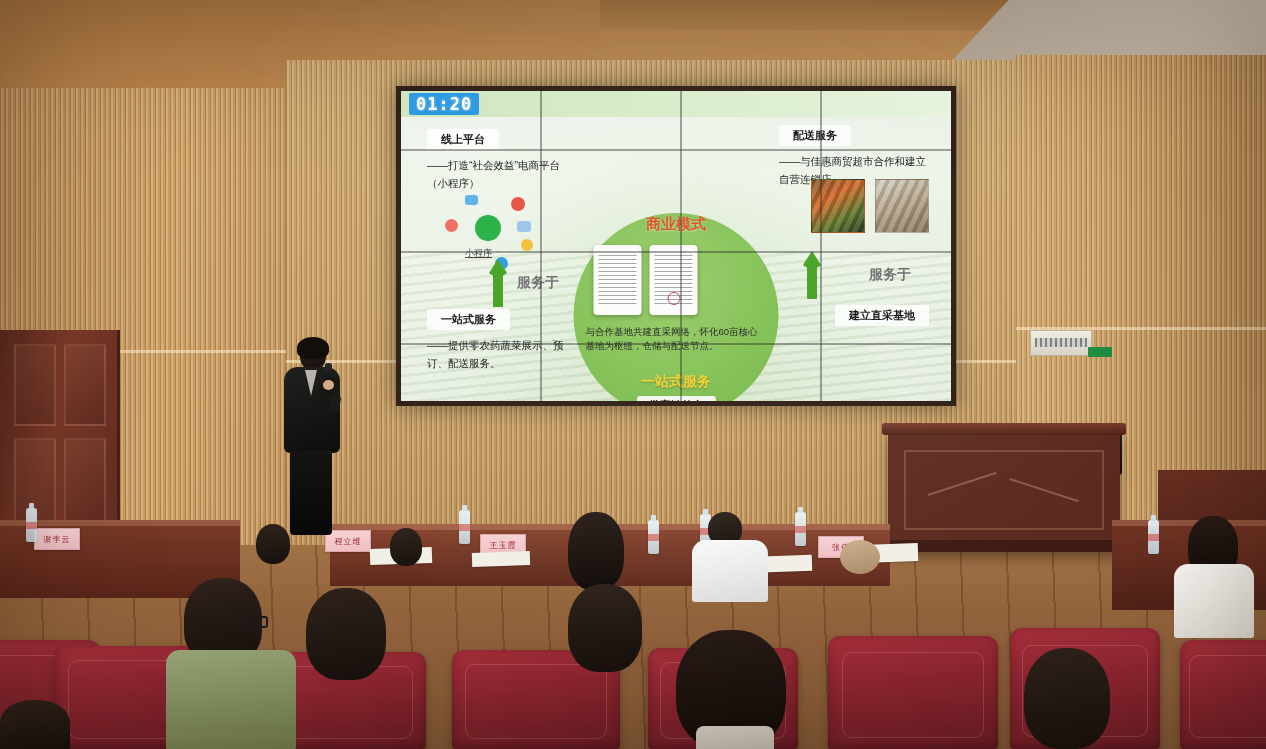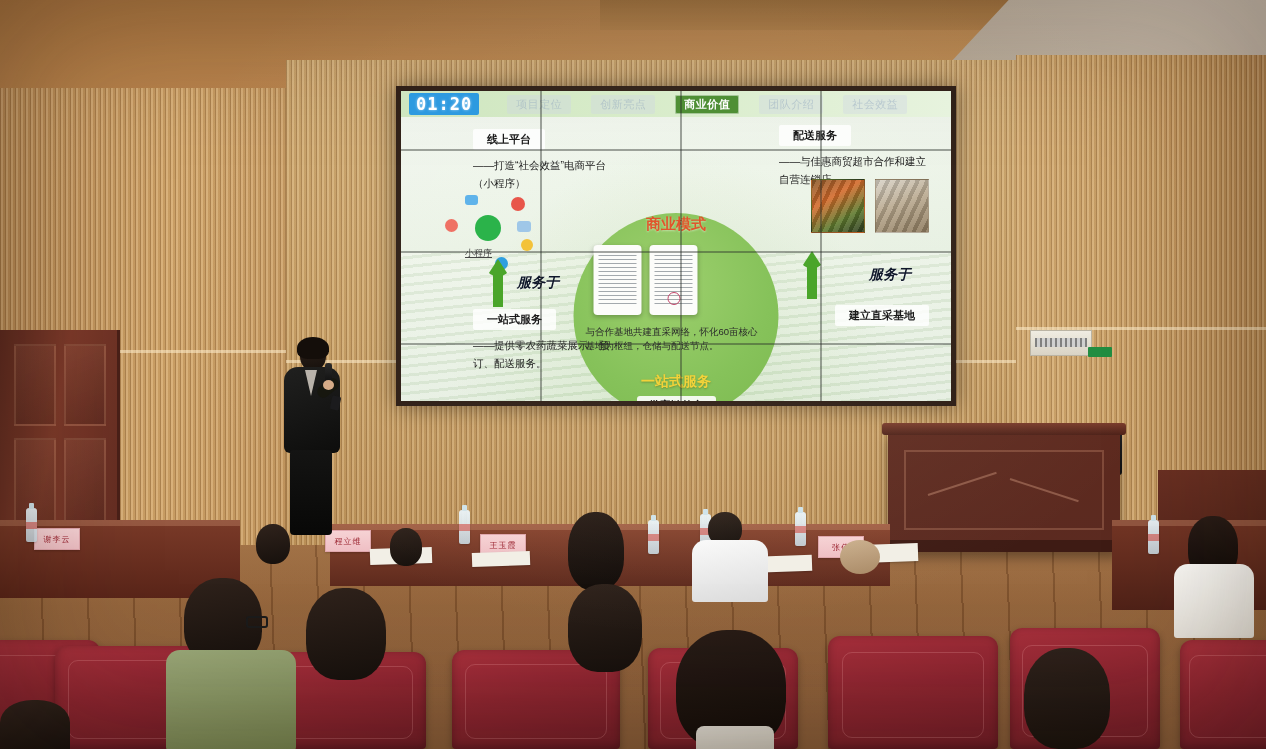--- a/index.html
+++ b/index.html
@@ -104,21 +104,21 @@
   #circle-body { position:absolute; left:12px; right:12px; top:112px;
         font-size:9.5px; line-height:1.5; color:#2a2a2a; }
   #circle-highlight { position:absolute; left:0; right:0; top:160px; text-align:center;
         color:#f2d23a; font-size:14px; font-weight:bold;
         text-shadow:0 1px 2px rgba(60,60,0,.35); }
   #chip-supply { position:absolute; left:50%; transform:translateX(-50%); top:183px;
         background:rgba(255,255,255,.9); border-radius:3px; padding:2px 12px;
         font-size:11px; font-weight:bold; color:#222; white-space:nowrap; }
 
   
-  .side { position:absolute; z-index:14;margin-left:46px; }
+  .side { position:absolute; z-index:14; }
   .chip { display:inline-block; background:rgba(255,255,255,.82);
           padding:3px 14px; font-size:11px; font-weight:bold; color:#1b1b1b;
           border-radius:2px; }
   .body-text { font-size:10.5px; line-height:1.7; color:#1e1e1e; margin-top:7px;
           max-width:150px; }
   #blk-online  { left:26px;  top:38px; }
   #blk-offline { right:22px; top:34px; text-align:left; }
   #blk-onestop { left:26px;  top:218px; }
   #blk-wh      { right:22px; top:214px; }
 
@@ -128,22 +128,22 @@
   .mi.sq { border-radius:3px; }
   #mi-label { position:absolute; left:26px; top:52px; font-size:9px; color:#444;text-decoration:underline; }
 
   
   .arrow-up { position:absolute; width:22px; height:48px; z-index:16; }
   .arrow-up .stem { position:absolute; left:6px; top:16px; width:10px; height:32px;
         background:#4aa52a; }
   .arrow-up .head { position:absolute; left:0; top:0; width:0; height:0;
         border-left:11px solid transparent; border-right:11px solid transparent;
         border-bottom:17px solid #4aa52a; }
-  .serve { position:absolute; color:#0f172a; font-size:14px; font-weight:bold;
-        z-index:16; text-shadow:0 1px 1px rgba(255,255,255,.5); white-space:nowrap;font-style:italic; }
+  .serve { position:absolute; color:#737373; font-size:14px; font-weight:bold;
+        z-index:16; text-shadow:0 1px 1px rgba(255,255,255,.5); white-space:nowrap; }
   #arrow-l { left:86px; top:168px; } #serve-l { left:116px; top:183px; }
   #arrow-r { right:128px; top:160px; } #serve-r { right:40px; top:175px; }
 
   
   .photo { position:absolute; width:54px; height:54px; z-index:14; overflow:hidden;
         border:1px solid rgba(0,0,0,.1); }
   #photo-a { right:86px; top:88px;
         background:linear-gradient(150deg,#8a5a2c,#d46a2a 35%,#5f7a2e 70%,#2d3b20); }
   #photo-b { right:22px; top:88px;
         background:linear-gradient(160deg,#d8d2c6,#b9a98f 45%,#8e7b5e); }
@@ -277,27 +277,20 @@
   <div class="floor">
     <div class="floor-boards"></div>
   </div>
 
   <div id="videowall-frame">
     <div id="videowall">
       <div class="slide-bg"></div>
 
       <div id="nav">
         <div id="timer">01:20</div>
-        <div class="nav-tabs">
-          <span class="tab">项目定位</span>
-          <span class="tab">创新亮点</span>
-          <span class="tab active">商业价值</span>
-          <span class="tab">团队介绍</span>
-          <span class="tab">社会效益</span>
-        </div>
       </div>
 
       <div id="circle">
         <div class="doc-card l">
           <div class="doc-lines"></div>
         </div>
         <div class="doc-card r">
           <div class="doc-lines"></div>
           <div class="doc-seal"></div>
         </div>

